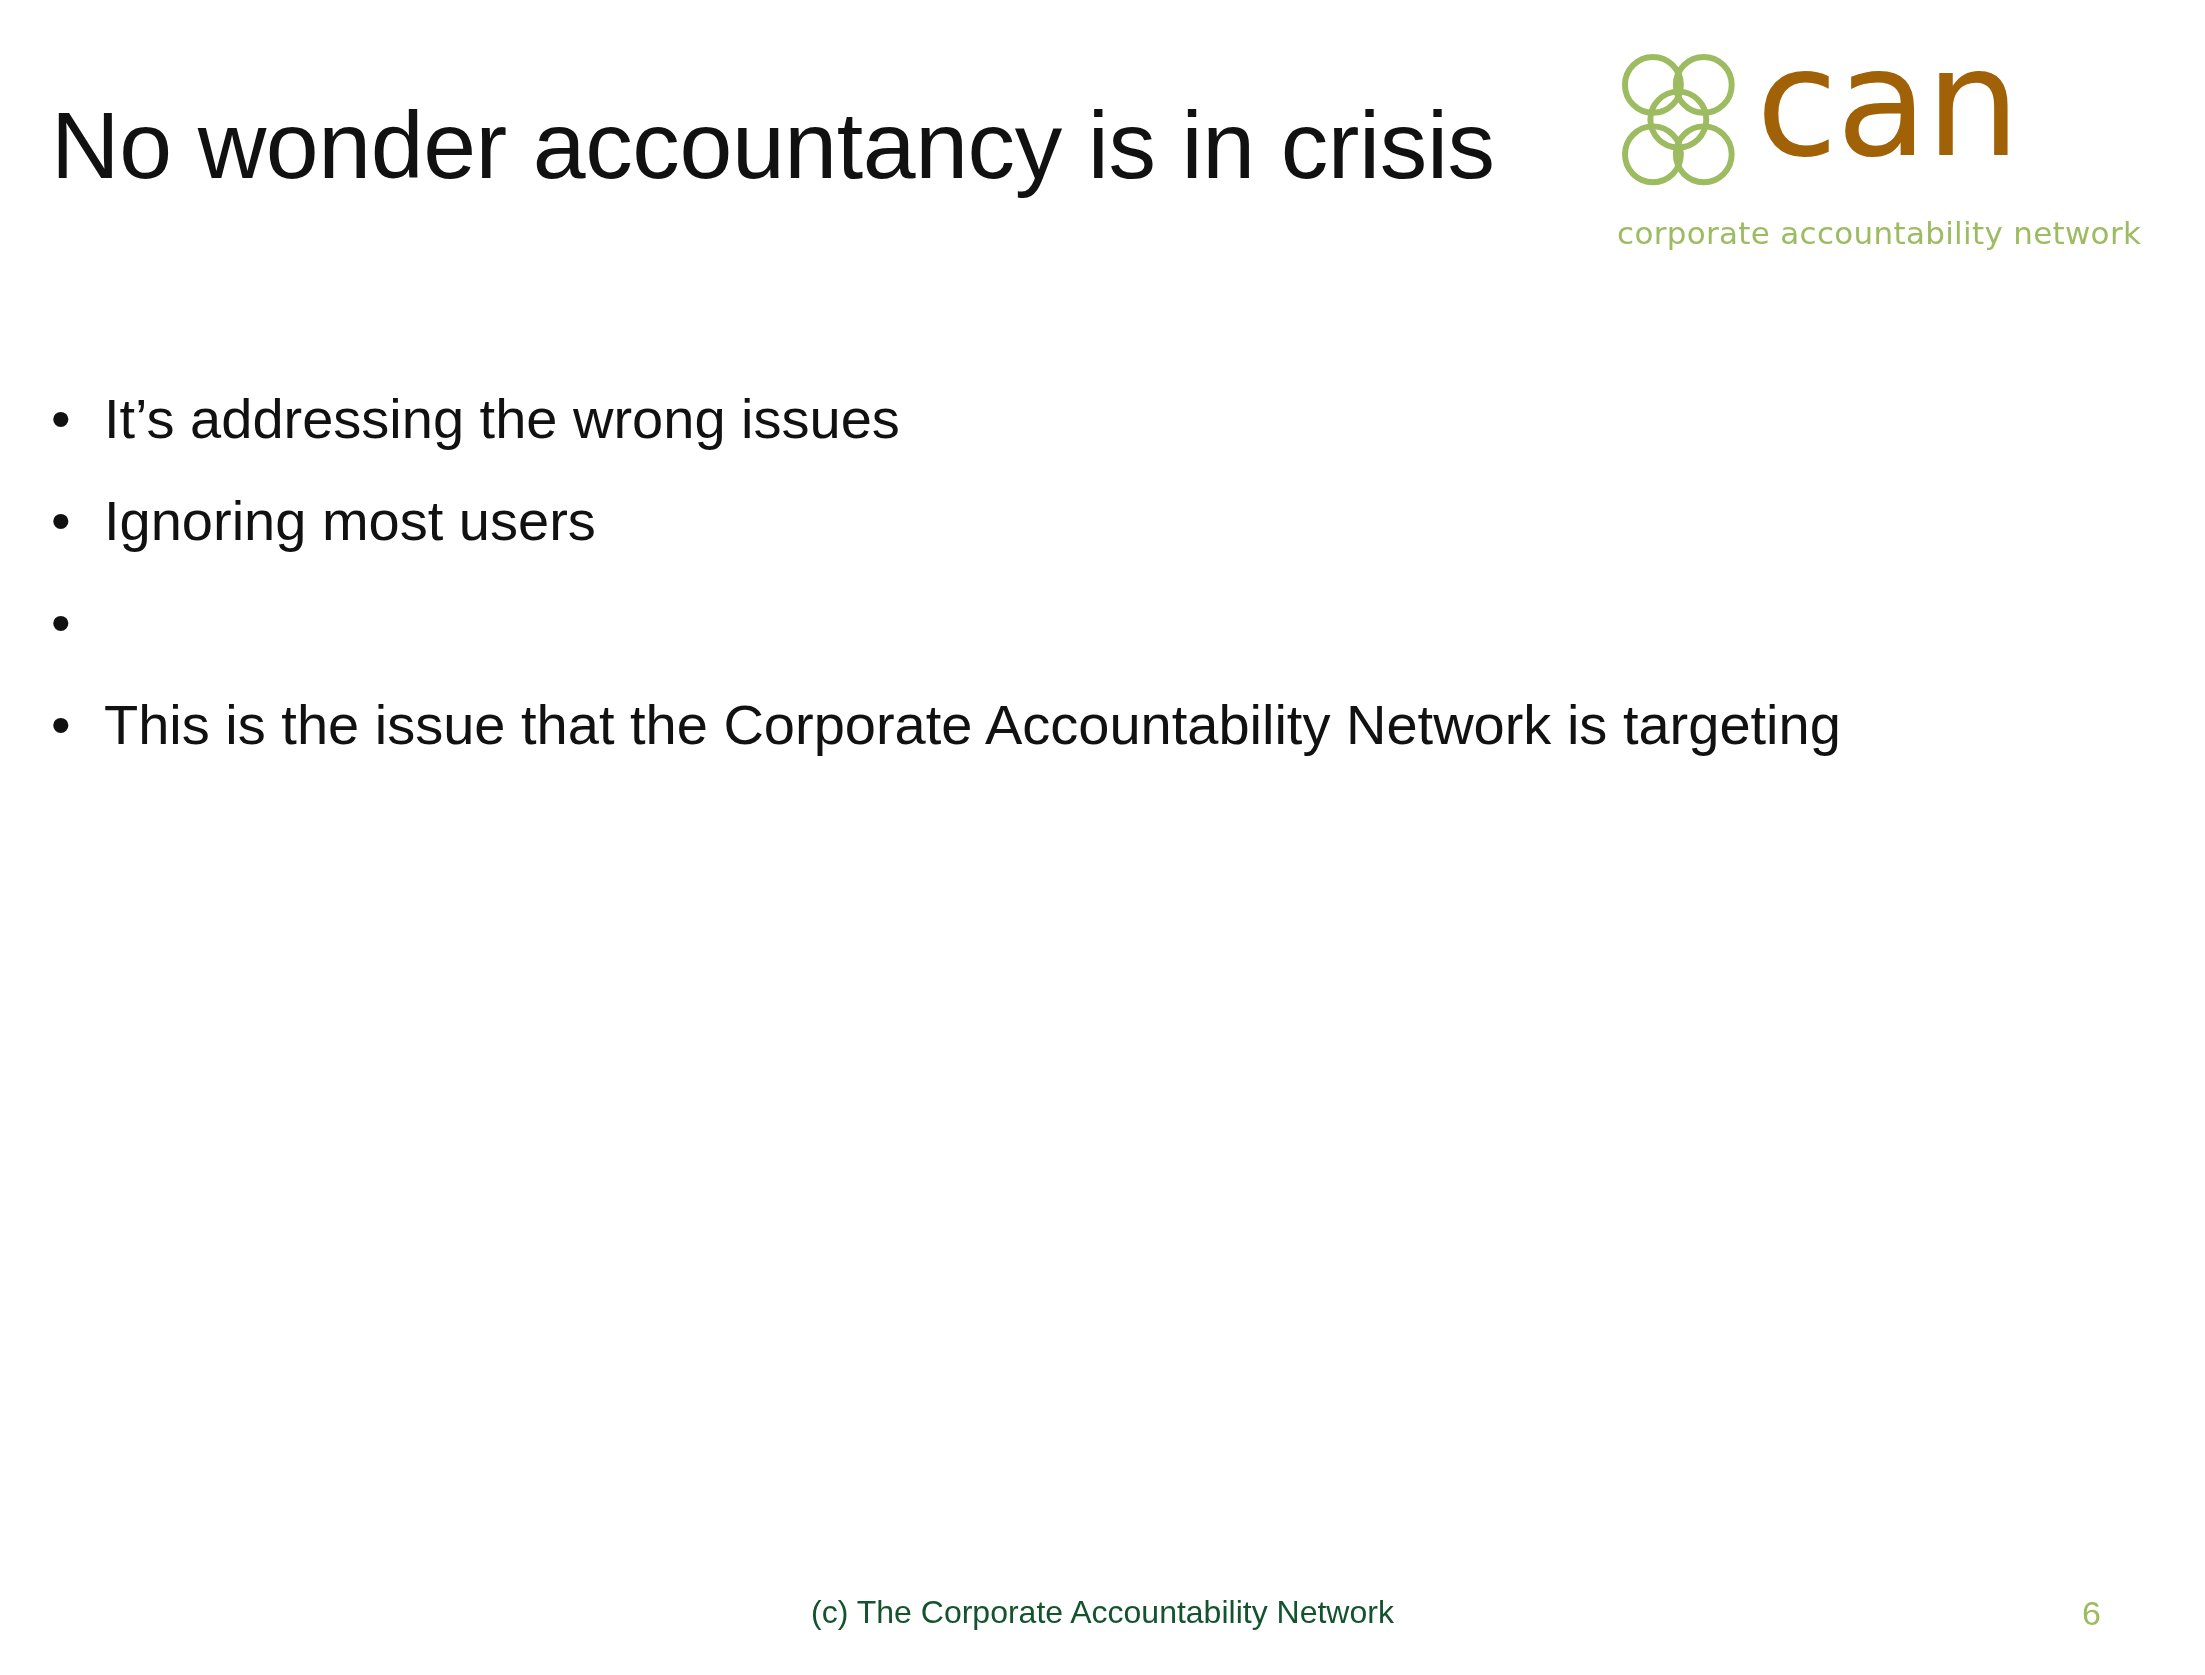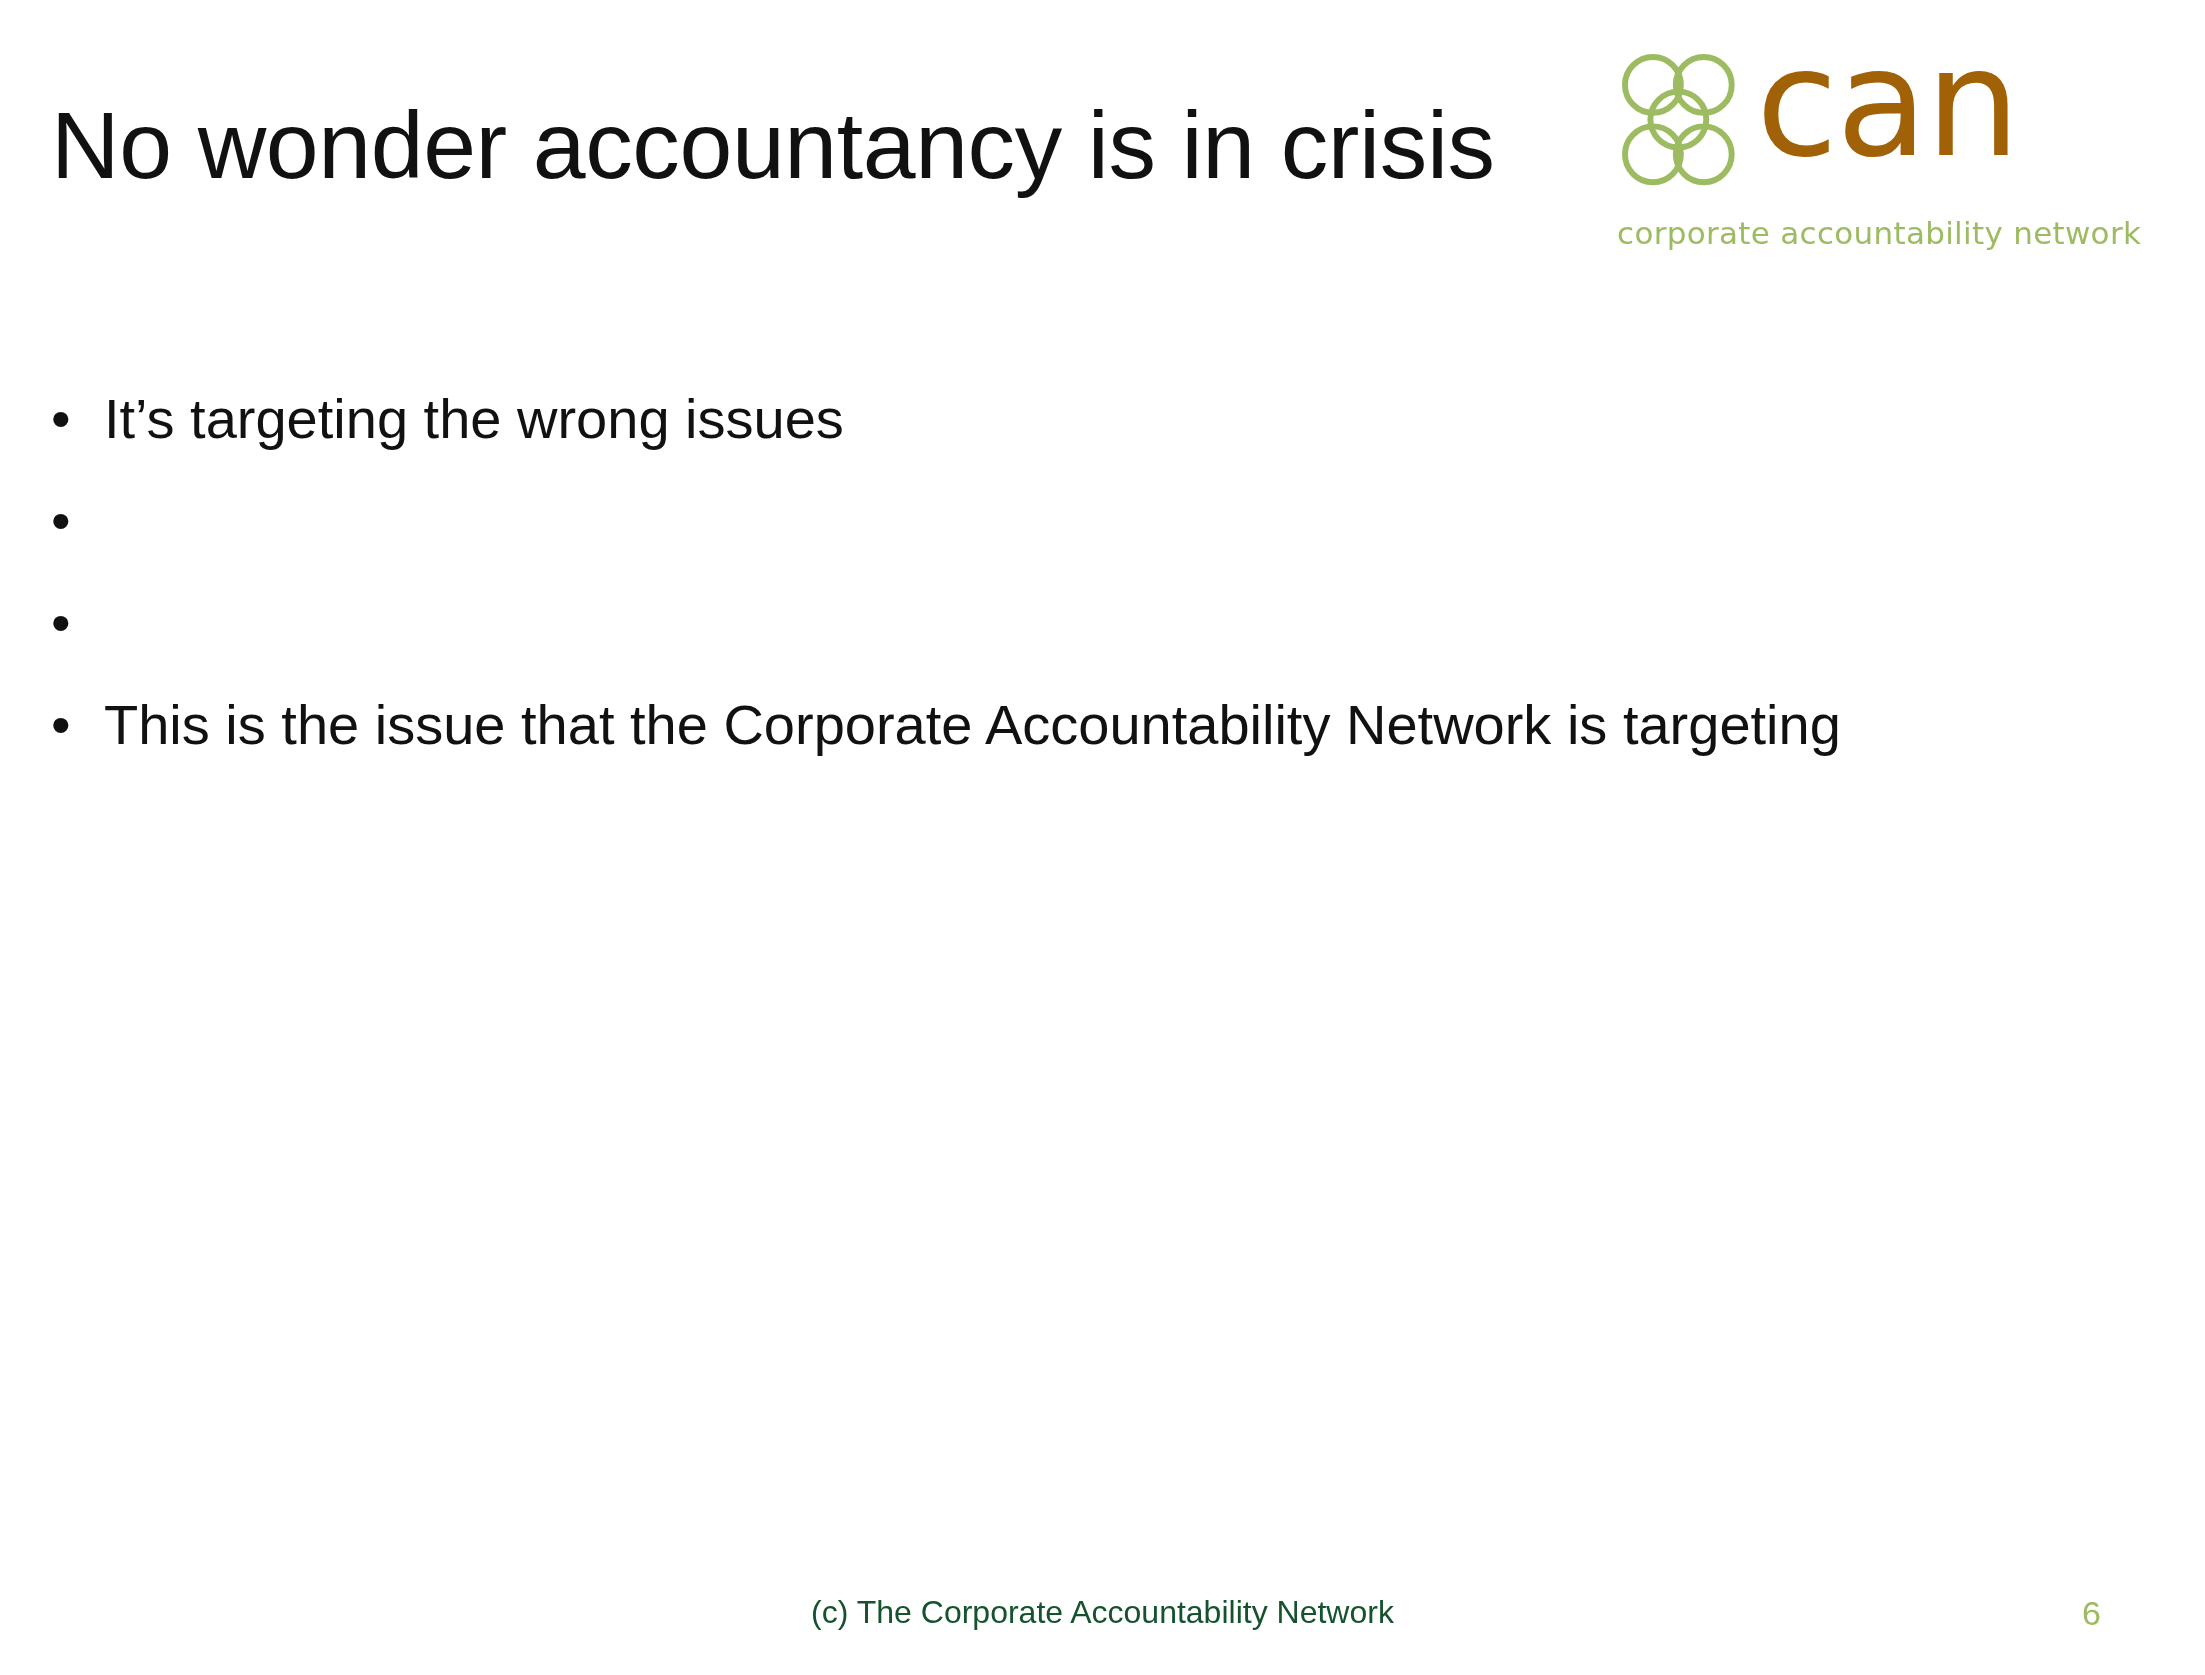--- a/index.html
+++ b/index.html
@@ -135,25 +135,26 @@
       </g>
     </svg>
     <div class="logo-word">can</div>
     <div class="logo-sub">corporate accountability network</div>
   </div>
 
   <div class="bullets">
 
     <div class="bullet">
       <span class="bullet-dot">•</span>
-      <span class="bullet-text">It’s targeting the wrong issues</span>
+      <span class="bullet-text">It’s addressing the wrong issues</span>
     </div>
 
     <div class="bullet">
       <span class="bullet-dot">•</span>
+      <span class="bullet-text">Ignoring most users</span>
     </div>
 
     <div class="bullet">
       <span class="bullet-dot">•</span>
     </div>
 
     <div class="bullet">
       <span class="bullet-dot">•</span>
       <span class="bullet-text">This is the issue that the Corporate Accountability Network is targeting</span>
     </div>

